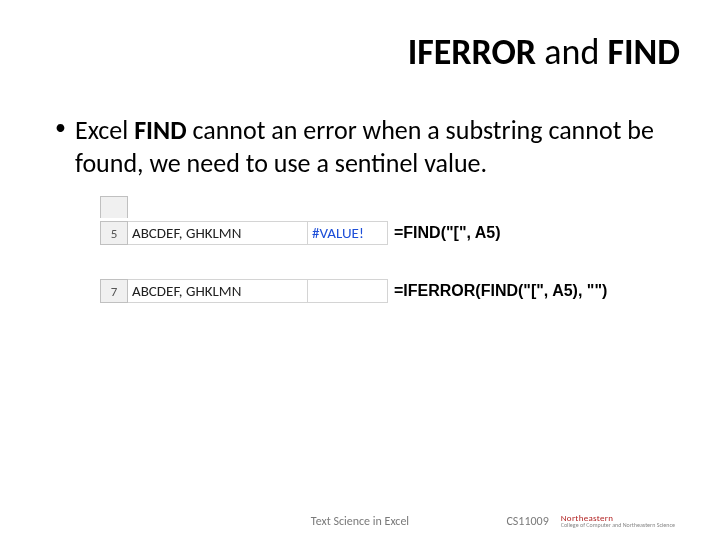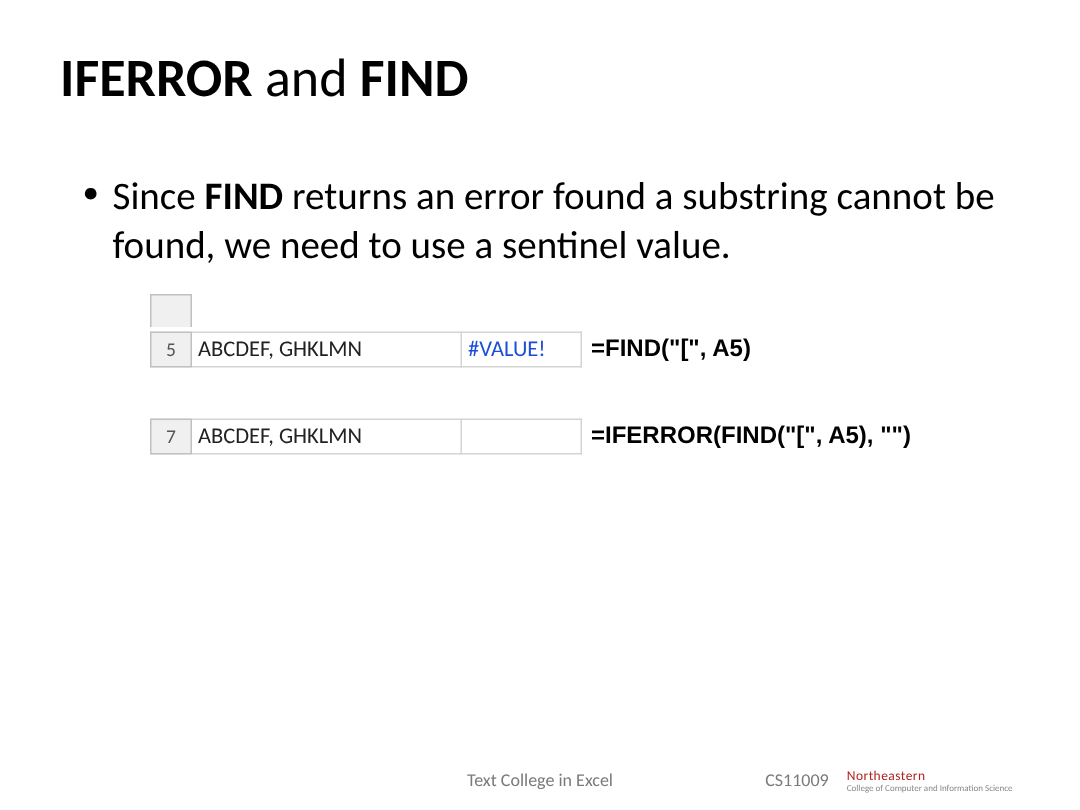--- a/index.html
+++ b/index.html
@@ -12,21 +12,21 @@
       position: relative;
       overflow: hidden;
     }
     .slide {
       width: 100%;
       height: 100%;
       padding: 20px 40px;
       position: relative;
     }
     .title {
-      text-align: left;
+      text-align: right;
       font-size: 36px;
       font-weight: normal;
       margin-top: 10px;
       margin-bottom: 40px;
     }
     .title .bold { font-weight: bold; }
     .bullet-area {
       padding: 0 15px;
     }
     .bullet {
@@ -154,21 +154,21 @@
 <div class="slide">
 
   <h1 class="title">
     <span class="bold">IFERROR</span><span> and </span><span class="bold">FIND</span>
   </h1>
 
   <div class="bullet-area">
     <div class="bullet">
       <div class="dot">•</div>
       <div class="bullet-text">
-        <span>Since </span><span class="bold">FIND</span><span> returns an error found a substring cannot be found, we need to use a sentinel value.</span>
+        <span>Excel </span><span class="bold">FIND</span><span> cannot an error when a substring cannot be found, we need to use a sentinel value.</span>
       </div>
     </div>
   </div>
 
   <div class="excel-block">
 
     <div class="group">
       <div class="excel-row">
         <div class="hdr-cell" style="border-bottom:none;"></div>
       </div>
@@ -186,23 +186,23 @@
         <div class="cell-a">ABCDEF, GHKLMN</div>
         <div class="cell-b"></div>
         <div class="formula-label">=IFERROR(FIND("[", A5), "")</div>
       </div>
     </div>
 
   </div>
 
   <div class="footer">
     <span>CS1100</span>
-    <span class="footer-center">Text College in Excel</span>
+    <span class="footer-center">Text Science in Excel</span>
     <span class="footer-right">
       <span>9</span>
       <span class="logo">
         <span class="logo-top">Northeastern</span>
-        <span class="logo-bottom">College of Computer and Information Science</span>
+        <span class="logo-bottom">College of Computer and Northeastern Science</span>
       </span>
     </span>
   </div>
 
 </div>
 
 </body></html>

